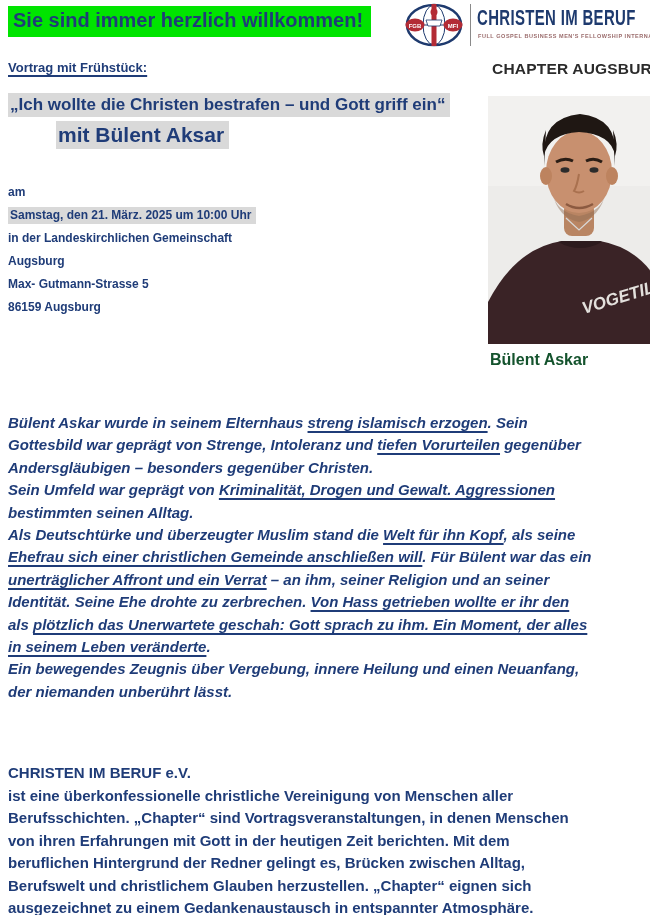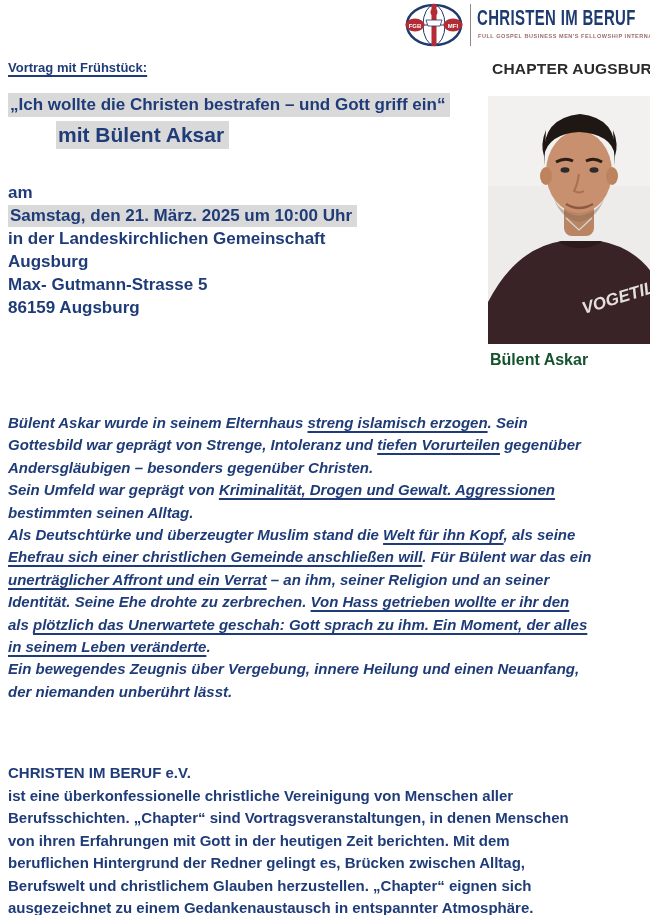--- a/index.html
+++ b/index.html
@@ -25,35 +25,36 @@
     letter-spacing:0.55px;filter:blur(0.3px);font-weight:700;
   }
   
   .lead{left:8px;top:60px;font-size:13px;text-decoration:underline;
     text-decoration-thickness:1.5px;text-underline-offset:2.5px;}
   .chapter{left:492px;top:60px;font-size:15.5px;color:#2b2b2b;white-space:nowrap;letter-spacing:0.2px;}
   .title1{left:8px;top:95px;font-size:17px;text-align:right;}
   .title2{left:8px;top:123px;font-size:21px;padding-left:48px;}
   .hl{background:#d9d9d9;padding:2px 5px 3px 2px;}
   
-  .details{left:8px;top:181px;font-size:17px;line-height:23px;white-space:nowrap;}
+  .details{left:8px;top:181px;font-size:12px;line-height:23px;white-space:nowrap;}
   .details .hl{padding:1px 5px 2px 2px;}
   
   .photo{left:488px;top:96px;width:175px;height:248px;overflow:hidden;}
   .caption{left:490px;top:351px;font-size:16px;color:#14532d;}
   
   .bio{left:8px;top:412px;width:642px;font-size:15px;line-height:22.4px;white-space:nowrap;font-style:italic;}
   .about{left:8px;top:762px;width:642px;font-size:15px;line-height:22.5px;white-space:nowrap;}
   .u{text-decoration:underline;text-decoration-thickness:1.5px;text-underline-offset:2.5px;}
 </style>
 </head>
 <body>
 
 <div class="page">
 
+  <div class="abs green-banner">Sie sind immer herzlich willkommen!</div>
 
   <div class="abs emblem">
     <svg width="60" height="46" viewBox="0 0 60 46">
       <ellipse cx="30" cy="23" rx="27" ry="20" fill="#ffffff" stroke="#1e3a6e" stroke-width="2.5"></ellipse>
       <ellipse cx="30" cy="23" rx="11" ry="20" fill="none" stroke="#1e3a6e" stroke-width="1"></ellipse>
       <line x1="3" y1="23" x2="57" y2="23" stroke="#1e3a6e" stroke-width="1"></line>
       <rect x="27.5" y="2" width="5" height="42" fill="#b32b35"></rect>
       <circle cx="30" cy="10" r="3.5" fill="#b32b35"></circle>
       <path d="M22,18 L38,18 L36,24 L24,24 Z" fill="#ffffff" stroke="#1e3a6e" stroke-width="0.8"></path>
       <ellipse cx="11" cy="23" rx="9.5" ry="6.5" fill="#b32b35"></ellipse>

